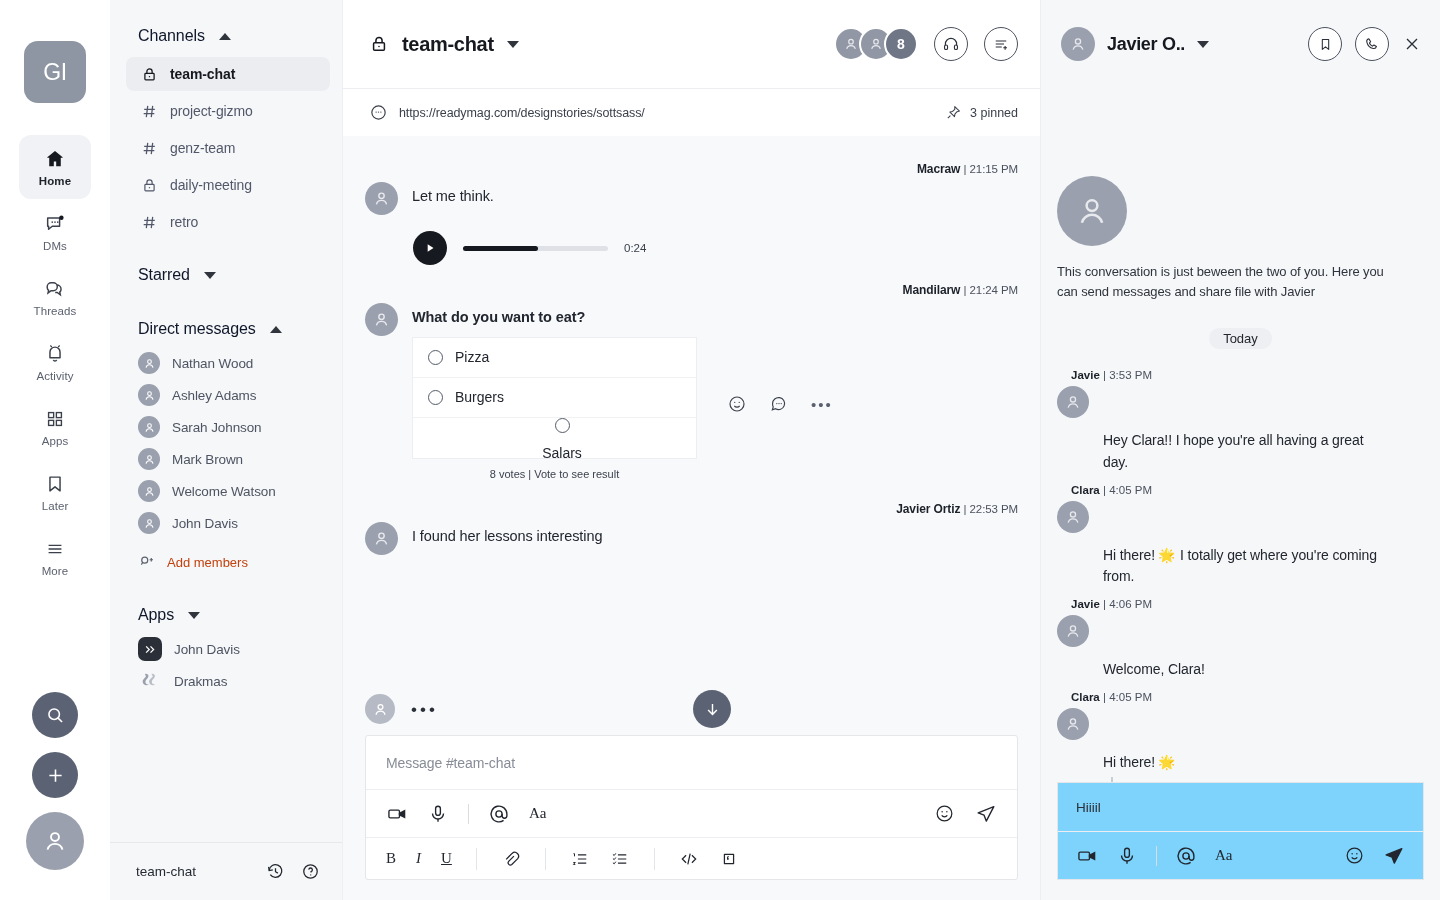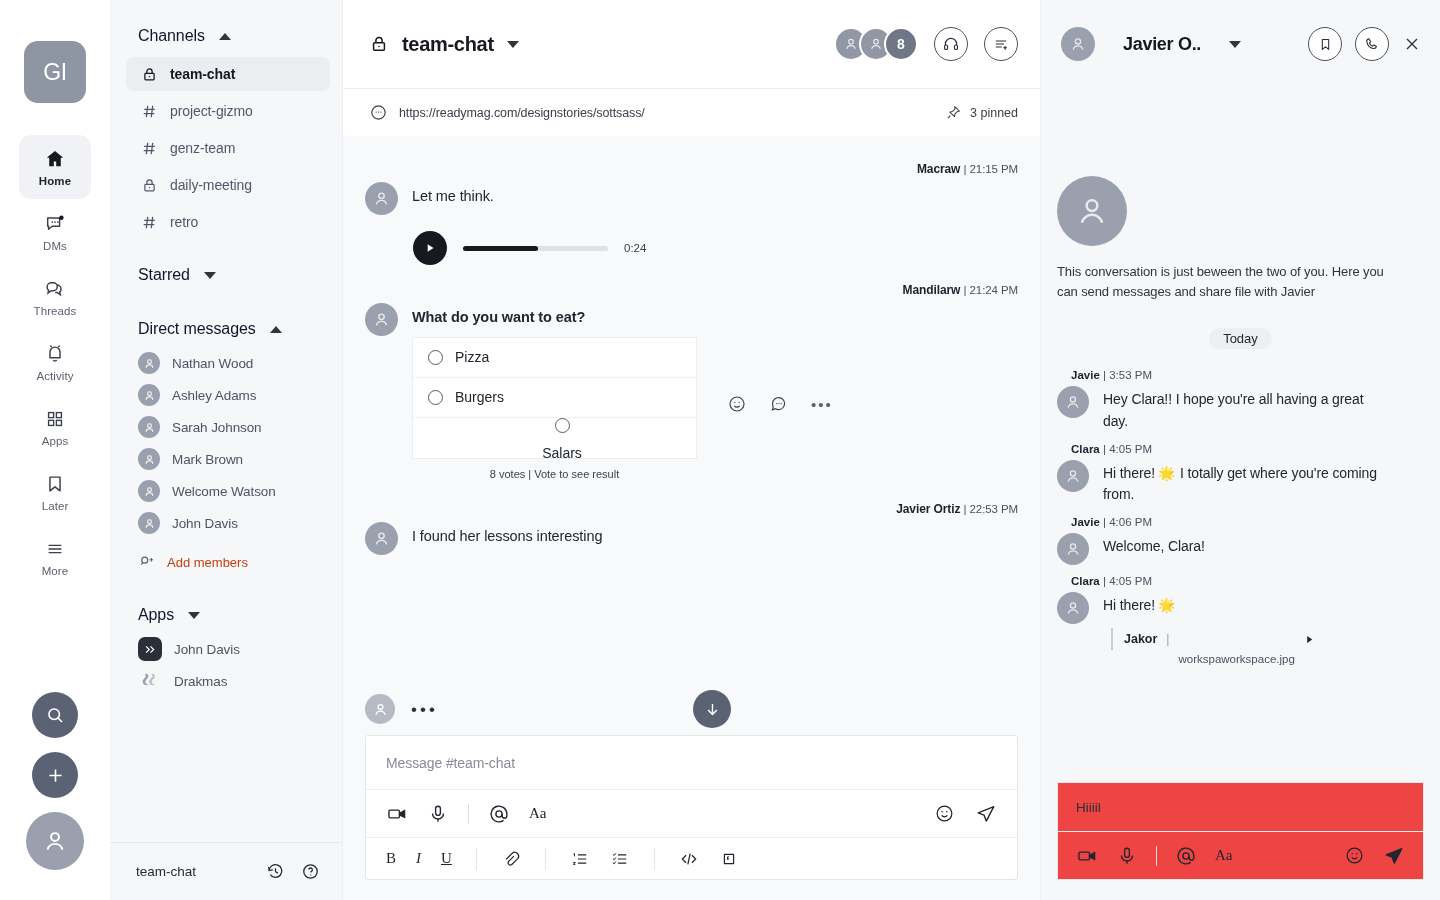--- a/index.html
+++ b/index.html
@@ -199,46 +199,46 @@
   .fmt-ico { cursor: pointer; display: flex; align-items: center; }
   .fmt-txt { font-size: 15px; color: #22262e; font-family: "Liberation Serif", serif; }
 
   
   .right {
     width: 400px; height: 900px; background: #f6f7f9;
     flex-shrink: 0; display: flex; flex-direction: column;
     border-left: 1px solid #edeff3;
   }
   .rp-header { height: 88px; display: flex; align-items: center; padding: 0 18px 0 20px; flex-shrink: 0; }
-  .rp-user { display: flex; align-items: center; gap: 28px; cursor: pointer; }
+  .rp-user { display: flex; align-items: center; gap: 12px; cursor: pointer; }
   .rp-av { width: 34px; height: 34px; border-radius: 50%; background: #9aa0ad; display:flex; align-items:center; justify-content:center; }
   .rp-name { font-size: 18px; font-weight: bold; letter-spacing: -.3px; color: #16191f; }
   .rp-actions { margin-left: auto; display: flex; align-items: center; gap: 13px; }
   .rp-body { flex: 1; overflow: hidden; padding: 0 16px; }
   .intro-av {
     width: 70px; height: 70px; border-radius: 50%; background: #9aa0ad;
     display: flex; align-items: center; justify-content: center; margin: 88px 0 0 0;
   }
   .intro-txt { font-size: 13px; line-height: 1.55; color: #2f343d; margin-top: 16px; max-width: 330px; letter-spacing: -.1px; }
   .today-wrap { display: flex; justify-content: center; margin: 26px 0 20px 0; }
   .today {
     font-size: 13px; color: #22262e; background: #eeeff2;
     padding: 3px 14px; border-radius: 12px;
   }
   .rmsg { margin-bottom: 10px; }
   .rmsg-meta { font-size: 11.5px; color: #1d2129; margin: 0 0 5px 14px; }
   .rmsg-meta .tm { color: #4b515e; }
   .rmsg-body { display: flex; gap: 14px; align-items: flex-start; }
   .rmsg-av { width: 32px; height: 32px; border-radius: 50%; background: #9aa0ad; display:flex; align-items:center; justify-content:center; flex-shrink:0; }
-  .rmsg-text { font-size: 14px; line-height: 1.55; color: #22262e; padding-top: 3px; max-width: 280px; letter-spacing: -.1px; }
+  .rmsg-text { font-size: 14px; line-height: 1.55; color: #22262e; padding-top: 3px; max-width: 280px; letter-spacing: -.1px; margin-top: 41px; }
   .attach { display: flex; align-items: center; gap: 9px; margin: 4px 0 0 54px; padding-left: 11px; border-left: 2px solid #c9cdd4; height: 22px; }
   .attach b { font-size: 12.5px; color: #1d2129; }
   .attach .sep { color: #9aa0ad; font-size: 12px; }
   .attach .fn { font-size: 11.5px; color: #4b515e; margin-top: 40px; }
-  .rp-composer { margin: 0 16px 20px 16px; background: #ef4444; border: 1px solid #e4e6ea; flex-shrink: 0; }
+  .rp-composer { margin: 0 16px 20px 16px; background: #7dd3fc; border: 1px solid #e4e6ea; flex-shrink: 0; }
   .rp-comp-input { padding: 17px 18px 16px 18px; font-size: 13.5px; color: #2b2f38; }
   .rp-comp-bar { height: 48px; border-top: 1px solid #eceef1; display:flex; align-items:center; padding: 0 18px; gap: 18px; }
   .rp-comp-right { margin-left: auto; display: flex; align-items: center; gap: 18px; }
   .ico { display: block; }
 </style>
 </head>
 <body>
 
 <div class="app">
 

